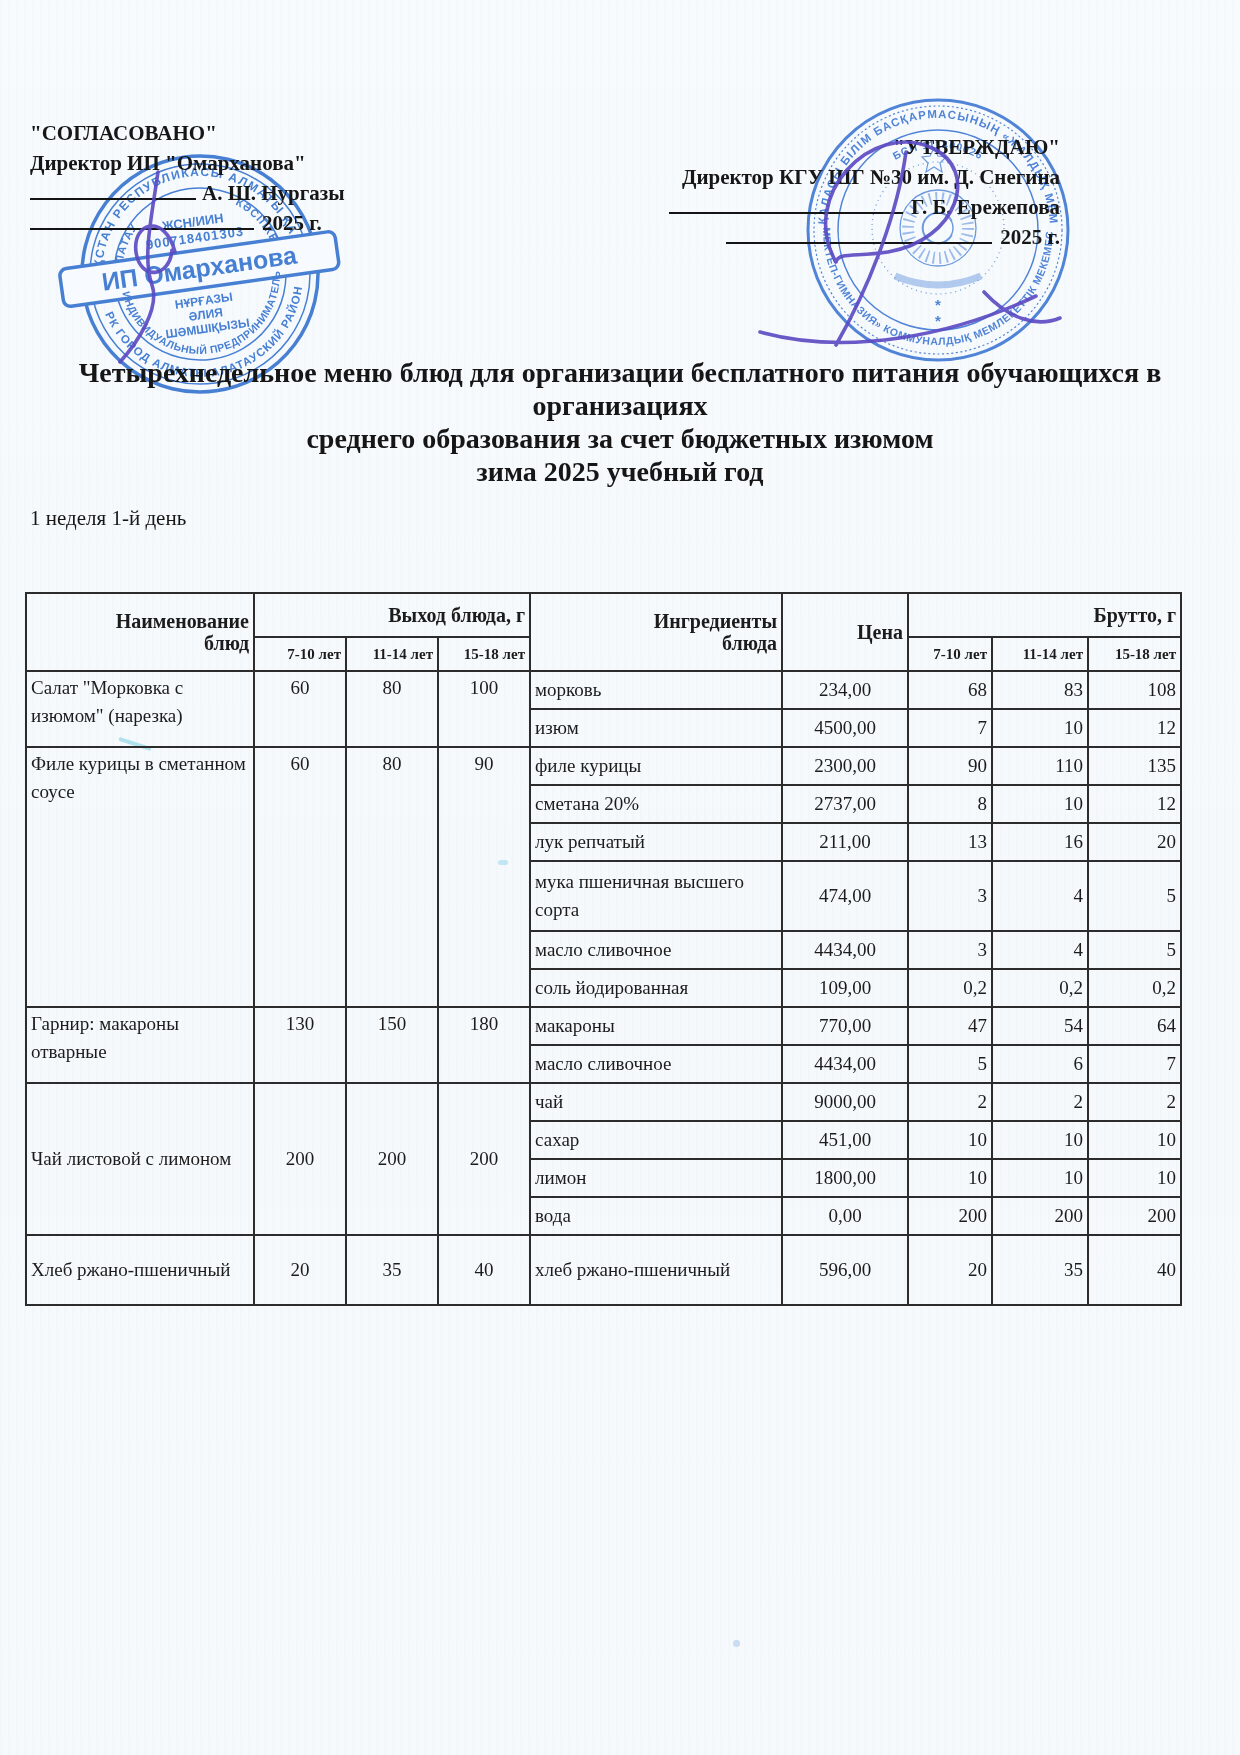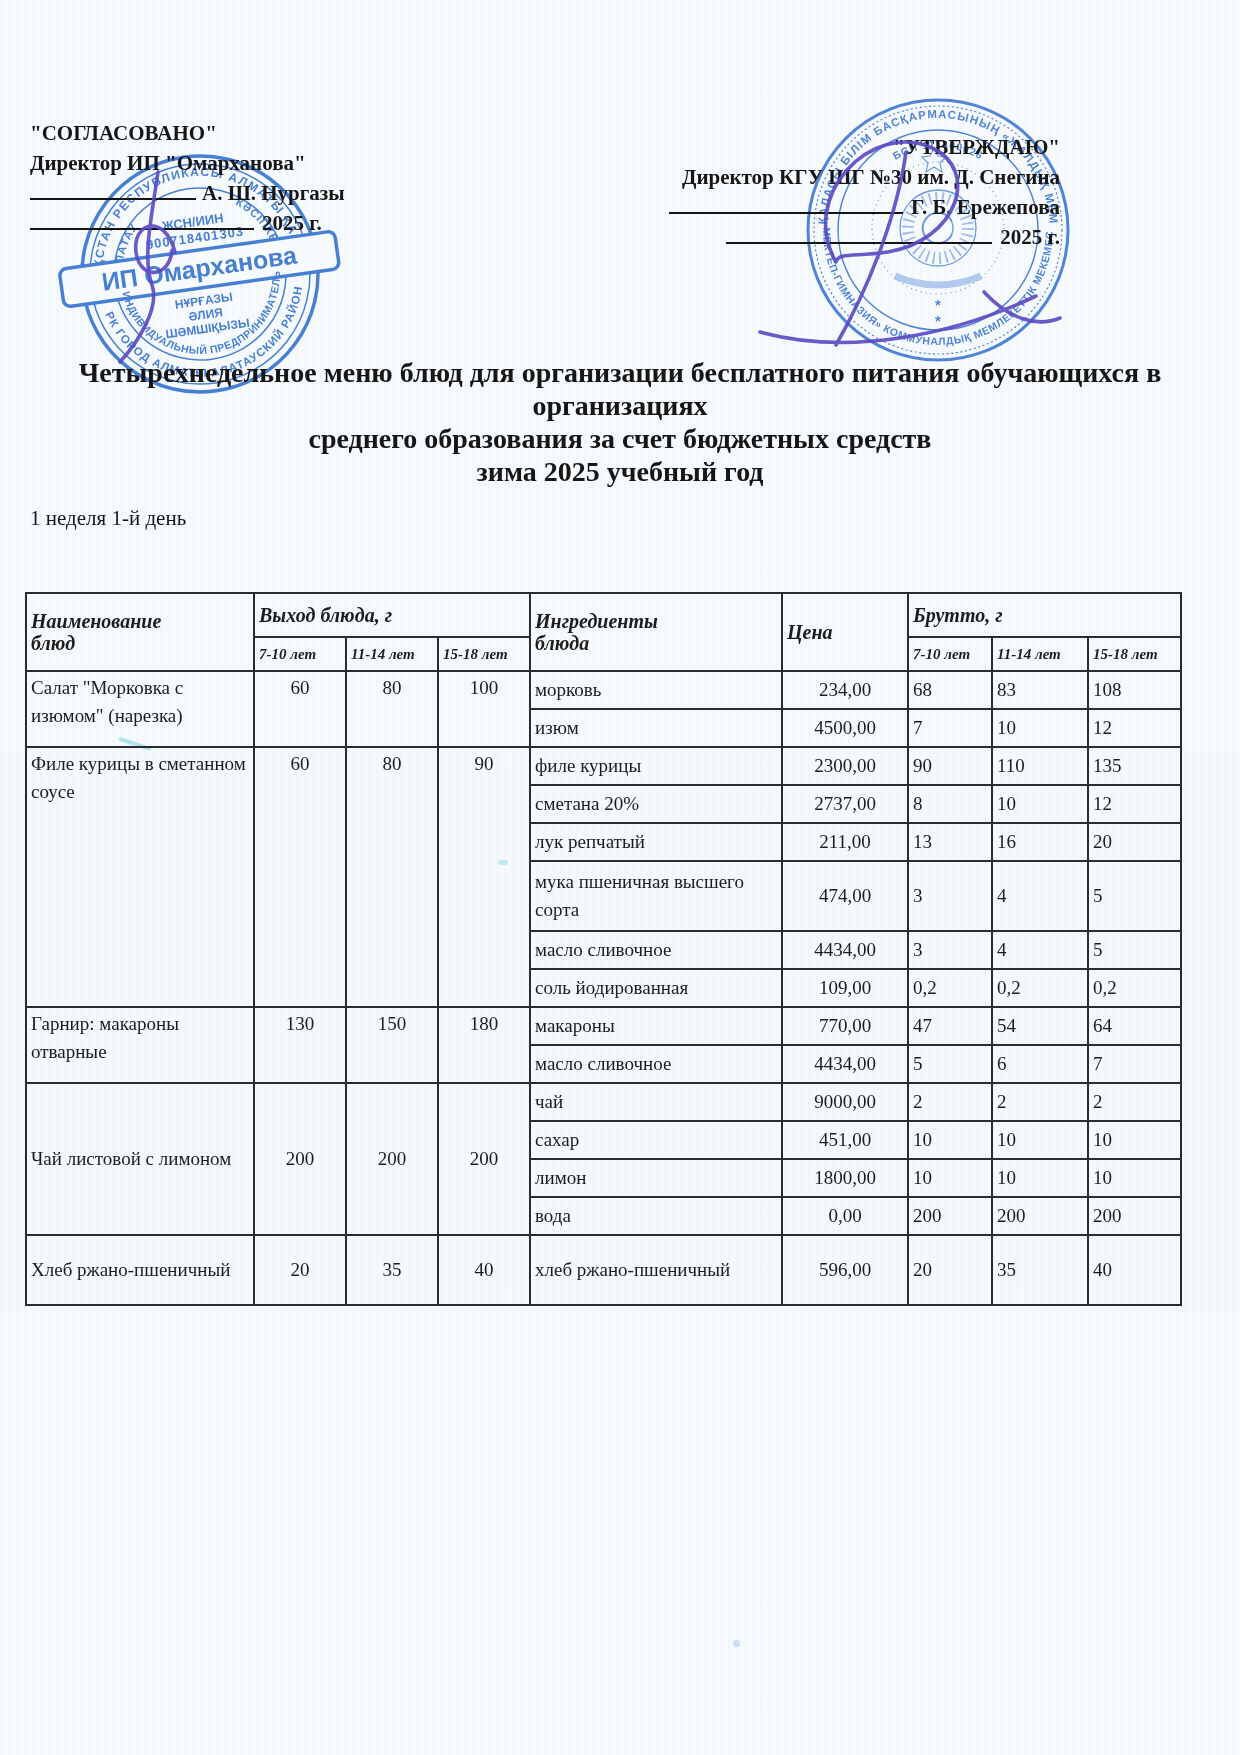--- a/index.html
+++ b/index.html
@@ -24,32 +24,32 @@
   
   .doc-title{position:absolute;top:356px;left:0;right:0;z-index:2;text-align:center;
     font-weight:bold;font-size:28px;line-height:33px;}
   .day-label{position:absolute;top:506px;left:30px;z-index:2;font-weight:normal;font-size:21px;}
   
   .menu-table{
     position:absolute;top:592px;left:25px;z-index:2;width:1155px;
     border-collapse:collapse;table-layout:fixed;font-size:19px;color:#1c1c1c;
   }
   .menu-table th,.menu-table td{border:2px solid #2c2c2c;padding:2px 4px;overflow:hidden;}
-  .menu-table th{font-weight:bold;text-align:left;vertical-align:middle;font-style:italic;}
+  .menu-table th{font-weight:bold;text-align:right;vertical-align:middle;}
   .h-main{font-size:20px;height:38px;line-height:1.1;}
   .h-age{font-size:15px;height:28px;}
   .h2line span{display:block;}
   .menu-table td{height:32px;line-height:1.45;}
   tr.tall td{height:64px;}
   .dish-cell{text-align:left;vertical-align:top;padding:3px 4px 2px 7px;line-height:1.6;}
   .out-cell{text-align:center;vertical-align:top;padding-top:5px;}
   .vmid{vertical-align:middle;padding-top:2px;}
   .ing-cell{text-align:left;padding-left:9px;margin-left:30px;}
   .price-cell{text-align:center;padding-right:17px;}
-  .brutto-cell{text-align:left;}
+  .brutto-cell{text-align:right;}
   
   .stamp{position:absolute;z-index:1;opacity:.88;}
   .stamp text{font-family:"Liberation Sans",sans-serif;}
   .stamp-left{left:55px;top:146px;}
   .stamp-right{left:783px;top:80px;}
   .sig{position:absolute;left:0;top:0;z-index:3;pointer-events:none;}
   .artifact{position:absolute;z-index:1;border-radius:3px;pointer-events:none;}
   .art-1{left:118px;top:742px;width:34px;height:4px;background:rgba(72,189,214,.4);transform:rotate(18deg);}
   .art-2{left:498px;top:860px;width:10px;height:5px;background:rgba(95,198,226,.35);}
   .art-3{left:733px;top:1640px;width:7px;height:7px;background:rgba(120,170,230,.35);}
@@ -138,21 +138,21 @@
       <path d="M 175,252 C 165,213 132,222 136,252 C 140,281 170,278 172,250"></path>
       <path d="M 836,262 C 798,196 872,120 932,148 C 980,170 958,240 888,252 C 856,257 838,252 836,262"></path>
       <path d="M 906,152 C 898,210 872,282 836,345"></path>
       <path d="M 760,332 C 848,356 952,336 1036,296"></path>
       <path d="M 984,292 C 1008,318 1036,328 1060,318"></path>
     </g>
   </svg>
 
   <div class="doc-title">
     <div>Четырехнедельное меню блюд для организации бесплатного питания обучающихся в организациях</div>
-    <div>среднего образования за счет бюджетных средств</div>
+    <div>среднего образования за счет бюджетных изюмом</div>
     <div>зима 2025 учебный год</div>
   </div>
 
   <div class="day-label">1 неделя 1-й день</div>
 
   <table class="menu-table" id="menu-table">
     <colgroup>
       <col style="width:228px">
         <col style="width:92px">
         <col style="width:92px">

